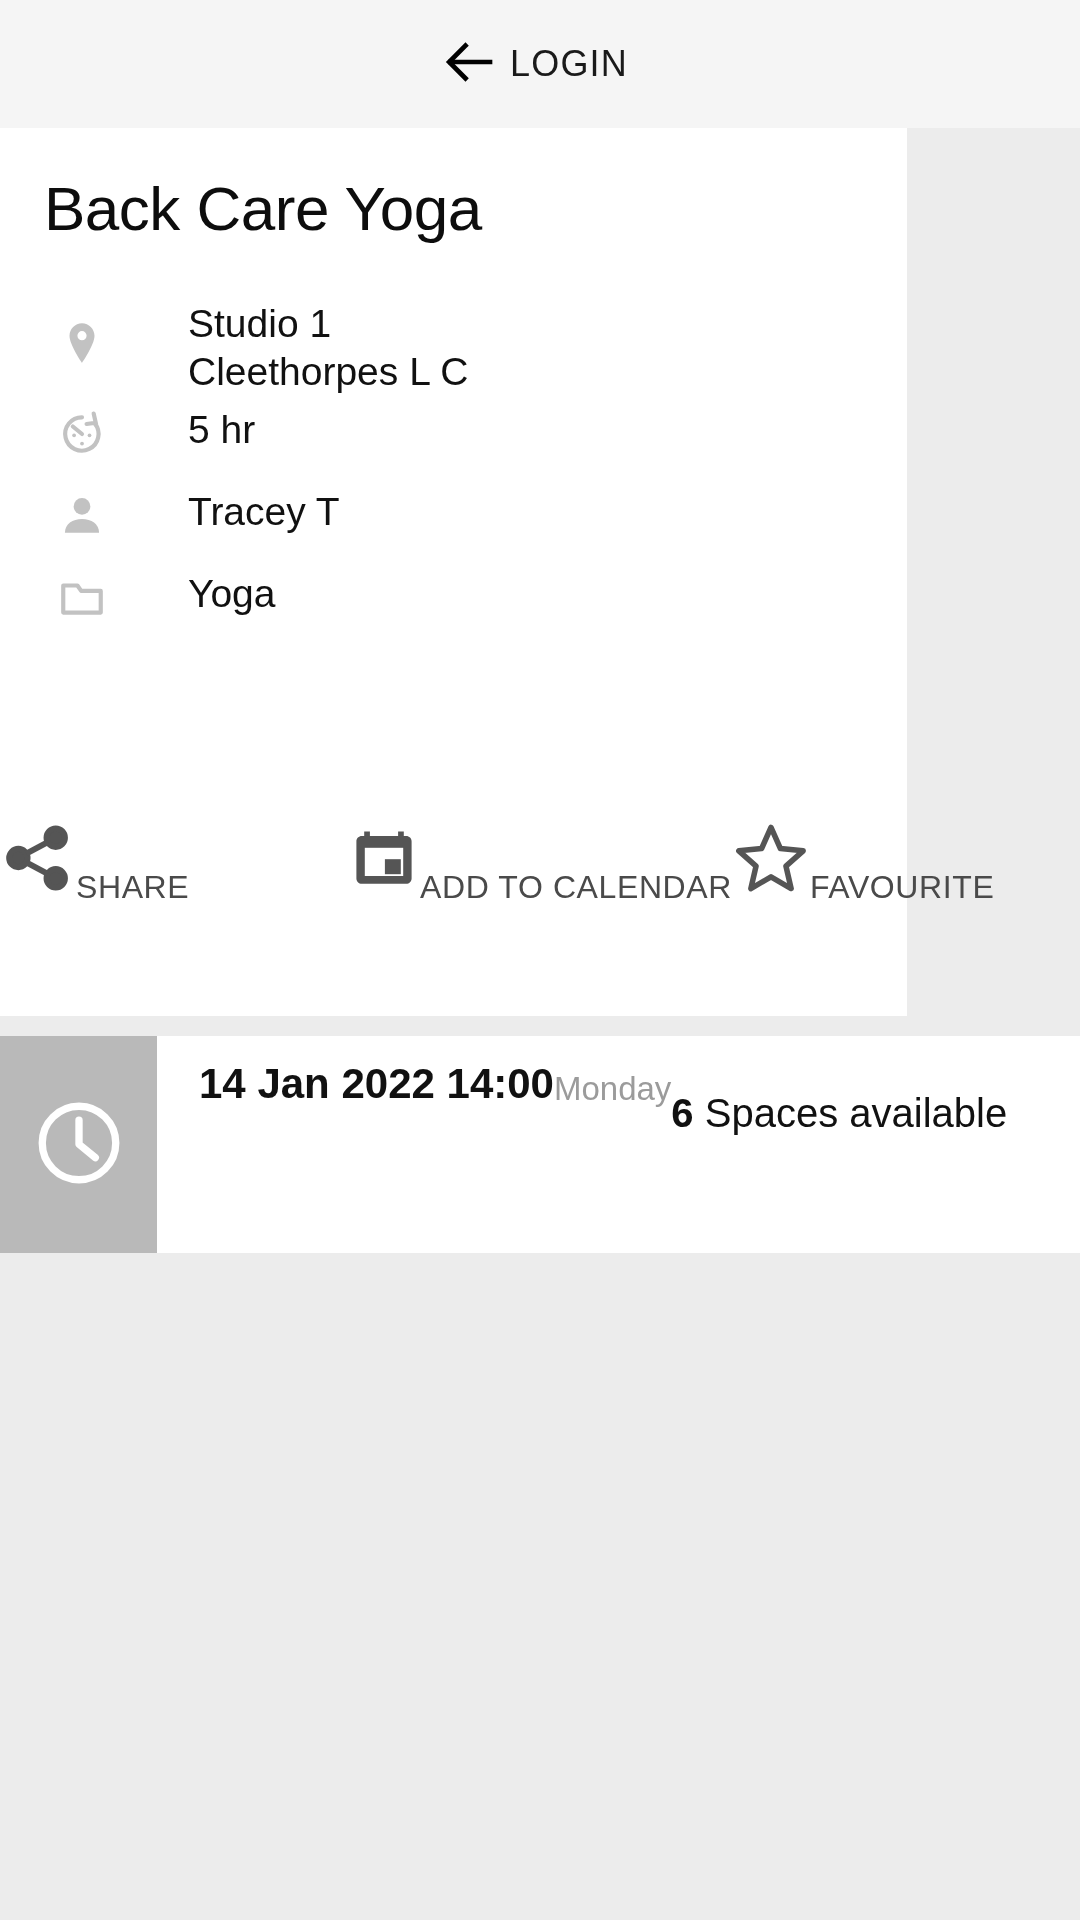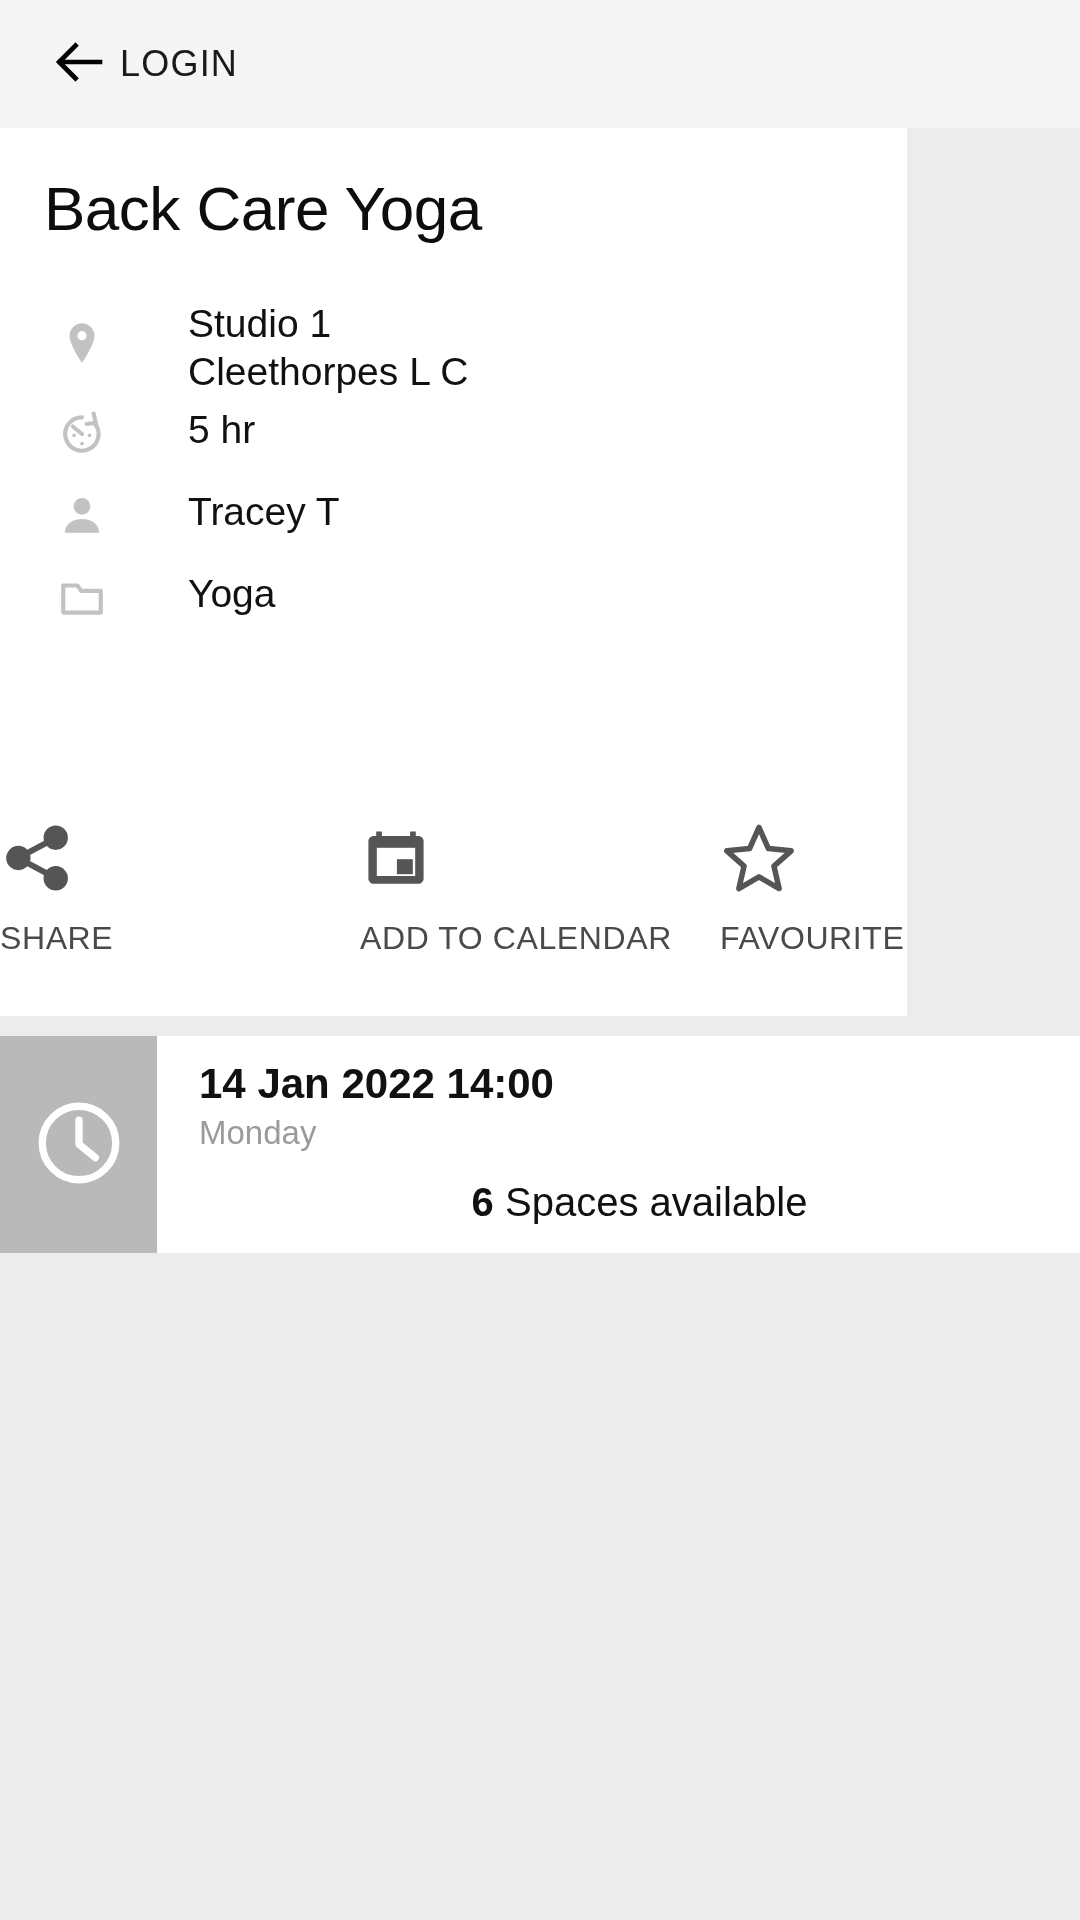--- a/index.html
+++ b/index.html
@@ -8,21 +8,21 @@
     background:#ececec;
     font-family:"Liberation Sans", sans-serif;
     -webkit-font-smoothing:antialiased;
   }
   .screen { position:relative; width:1080px; height:1920px; background:#ececec; overflow:hidden; }
 
   
   .appbar {
     position:absolute; top:0; left:0; width:1080px; height:128px;
     background:#f5f5f5;
-    display:flex; align-items:center; justify-content:flex-start;
+    display:flex; align-items:center; justify-content:center;
     padding:0 58px 0 42px;
   }
   .back-btn {
     width:74px; height:74px; display:flex; align-items:center; justify-content:center;
     cursor:pointer;
   }
   .login-btn {
     font-size:36px; letter-spacing:1.2px; color:#1a1a1a; cursor:pointer;
     padding:10px 4px; line-height:1;
   }
@@ -51,21 +51,21 @@
     margin-left:70px; font-size:39px; color:#111111; line-height:1.22;
     padding-top:8px; white-space:pre-line; font-weight:400;
   }
 
   
   .actions {
     position:absolute; left:0; top:672px; width:1080px;
     display:flex;
   }
   .action {
-    flex:1; display:flex; flex-direction:column; align-items:flex-start; cursor:pointer;
+    flex:1; display:flex; flex-direction:row; align-items:flex-end; cursor:pointer;
     padding-top:10px;
   }
   .action .glyph {
     height:96px; display:flex; align-items:center; justify-content:center; color:#555555;
   }
   .action .label {
     margin-top:14px; font-size:32px; letter-spacing:0.6px; color:#4a4a4a; white-space:nowrap;
   }
 
   
@@ -74,21 +74,21 @@
   
   .session-card {
     position:absolute; left:0; top:1036px; width:1080px; height:217px;
     background:#ffffff; display:flex; cursor:pointer;
   }
   .session-thumb {
     width:157px; min-width:157px; height:217px; background:#b9b9b9;
     display:flex; align-items:center; justify-content:center; color:#ffffff;
   }
   .session-body {
-    flex:1; padding:26px 0 0 42px; display:flex; flex-direction:column;
+    flex:1; padding:26px 0 0 42px; display:flex; flex-direction:row;
   }
   .session-datetime { font-size:42px; font-weight:700; color:#111111; line-height:1.05; }
   .session-day { font-size:33px; color:#9b9b9b; margin-top:10px; line-height:1.05; }
   .session-spaces { font-size:40px; color:#111111; margin-top:30px; line-height:1.05;text-align:center; }
   .session-spaces b { font-weight:700; }
 
   .filler { position:absolute; left:0; top:1253px; width:1080px; height:667px; background:#ececec; }
 </style>
 </head>
 <body>

